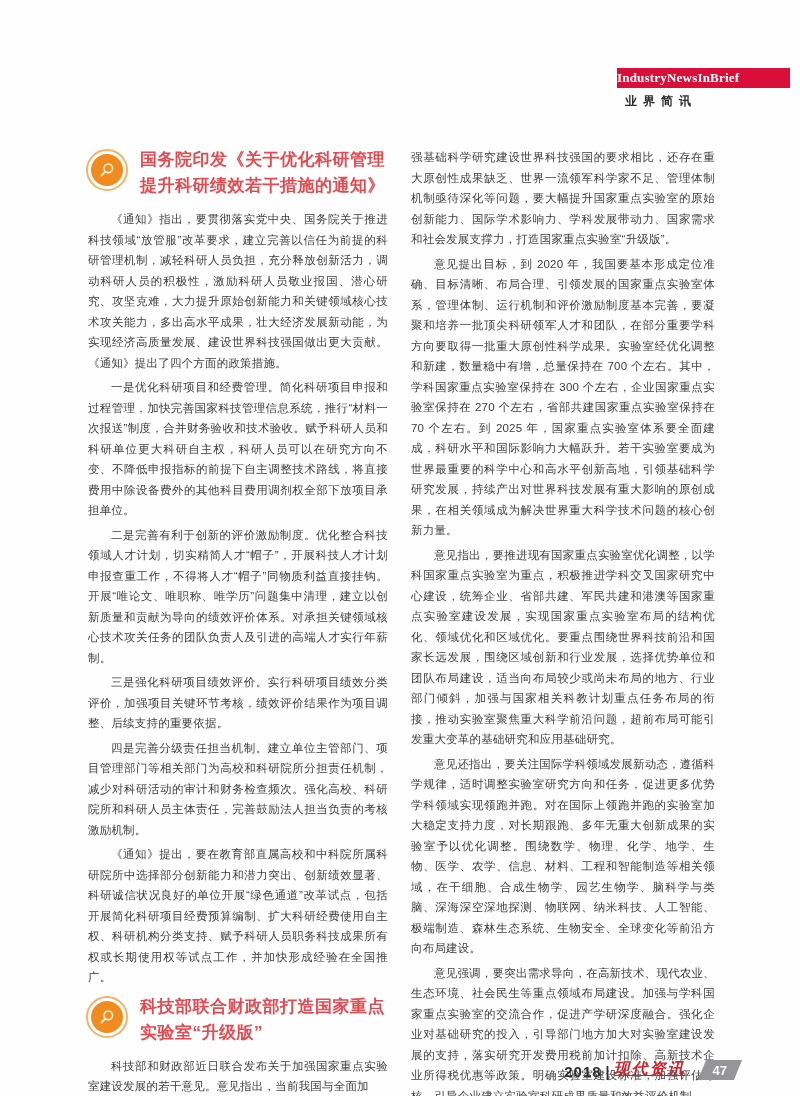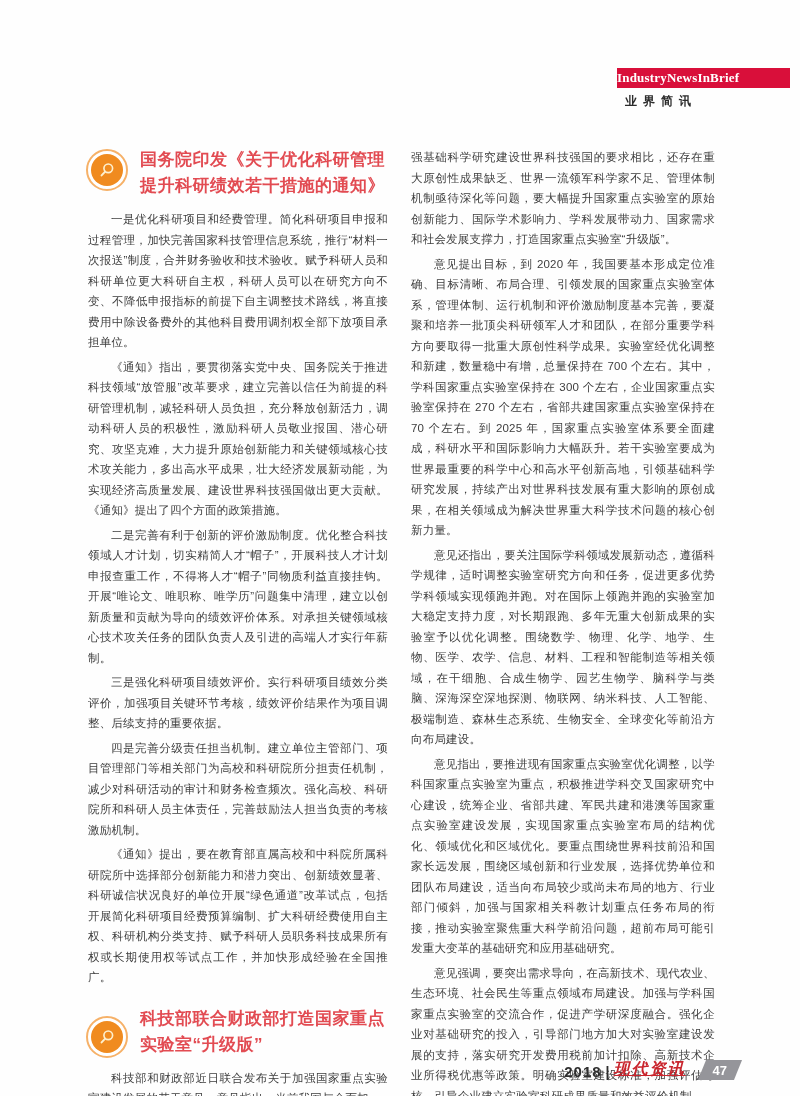--- a/index.html
+++ b/index.html
@@ -20,21 +20,21 @@
     margin-top:5px; padding-left:8px; font-size:12px; font-weight:bold;
     color:#2b2b2b; letter-spacing:6px;
   }
 
   
   .col { position:absolute; top:143px; }
   .col-left  { left:84px;  width:308px; }
   .col-right { left:407px; width:312px; }
 
   .title-block { display:flex; align-items:flex-start; margin:4px 0 10px 0; }
-  .title-block.second { margin-top:18px;align-items:flex-end; }
+  .title-block.second { margin-top:6px; }
 
   .mag-icon {
     flex:none; width:38px; height:38px; margin:2px 12px 0 2px;
     border:2px solid #f6b168; border-radius:50%;
     display:flex; align-items:center; justify-content:center;
     background:#ffffff;
   }
   .mag-icon .inner {
     width:32px; height:32px; border-radius:50%; background:#f08b1f;
     display:flex; align-items:center; justify-content:center;
@@ -95,22 +95,22 @@
         <span class="inner">
           <svg viewBox="0 0 24 24" fill="none" xmlns="http://www.w3.org/2000/svg">
             <circle cx="10.5" cy="10" r="5.2" stroke="#fdf0cf" stroke-width="2"></circle>
             <line x1="14.2" y1="14" x2="18.5" y2="18.5" stroke="#fdf0cf" stroke-width="2.4" stroke-linecap="round"></line>
           </svg>
         </span>
       </span>
       <h2 class="article-title">国务院印发《关于优化科研管理提升科研绩效若干措施的通知》</h2>
     </div>
 
+    <p class="body indent">《通知》指出，要贯彻落实党中央、国务院关于推进科技领域“放管服”改革要求，建立完善以信任为前提的科研管理机制，减轻科研人员负担，充分释放创新活力，调动科研人员的积极性，激励科研人员敬业报国、潜心研究、攻坚克难，大力提升原始创新能力和关键领域核心技术攻关能力，多出高水平成果，壮大经济发展新动能，为实现经济高质量发展、建设世界科技强国做出更大贡献。《通知》提出了四个方面的政策措施。</p>
     <p class="body indent">一是优化科研项目和经费管理。简化科研项目申报和过程管理，加快完善国家科技管理信息系统，推行“材料一次报送”制度，合并财务验收和技术验收。赋予科研人员和科研单位更大科研自主权，科研人员可以在研究方向不变、不降低申报指标的前提下自主调整技术路线，将直接费用中除设备费外的其他科目费用调剂权全部下放项目承担单位。</p>
-    <p class="body indent">《通知》指出，要贯彻落实党中央、国务院关于推进科技领域“放管服”改革要求，建立完善以信任为前提的科研管理机制，减轻科研人员负担，充分释放创新活力，调动科研人员的积极性，激励科研人员敬业报国、潜心研究、攻坚克难，大力提升原始创新能力和关键领域核心技术攻关能力，多出高水平成果，壮大经济发展新动能，为实现经济高质量发展、建设世界科技强国做出更大贡献。《通知》提出了四个方面的政策措施。</p>
     <p class="body indent">二是完善有利于创新的评价激励制度。优化整合科技领域人才计划，切实精简人才“帽子”，开展科技人才计划申报查重工作，不得将人才“帽子”同物质利益直接挂钩。开展“唯论文、唯职称、唯学历”问题集中清理，建立以创新质量和贡献为导向的绩效评价体系。对承担关键领域核心技术攻关任务的团队负责人及引进的高端人才实行年薪制。</p>
     <p class="body indent">三是强化科研项目绩效评价。实行科研项目绩效分类评价，加强项目关键环节考核，绩效评价结果作为项目调整、后续支持的重要依据。</p>
     <p class="body indent">四是完善分级责任担当机制。建立单位主管部门、项目管理部门等相关部门为高校和科研院所分担责任机制，减少对科研活动的审计和财务检查频次。强化高校、科研院所和科研人员主体责任，完善鼓励法人担当负责的考核激励机制。</p>
     <p class="body indent">《通知》提出，要在教育部直属高校和中科院所属科研院所中选择部分创新能力和潜力突出、创新绩效显著、科研诚信状况良好的单位开展“绿色通道”改革试点，包括开展简化科研项目经费预算编制、扩大科研经费使用自主权、科研机构分类支持、赋予科研人员职务科技成果所有权或长期使用权等试点工作，并加快形成经验在全国推广。</p>
 
     <div class="title-block second">
       <span class="mag-icon">
         <span class="inner">
           <svg viewBox="0 0 24 24" fill="none" xmlns="http://www.w3.org/2000/svg">
             <circle cx="10.5" cy="10" r="5.2" stroke="#fdf0cf" stroke-width="2"></circle>
@@ -120,22 +120,22 @@
       </span>
       <h2 class="article-title">科技部联合财政部打造国家重点实验室“升级版”</h2>
     </div>
 
     <p class="body indent">科技部和财政部近日联合发布关于加强国家重点实验室建设发展的若干意见。意见指出，当前我国与全面加</p>
   </div>
 
   <div class="col col-right">
     <p class="body no-indent">强基础科学研究建设世界科技强国的要求相比，还存在重大原创性成果缺乏、世界一流领军科学家不足、管理体制机制亟待深化等问题，要大幅提升国家重点实验室的原始创新能力、国际学术影响力、学科发展带动力、国家需求和社会发展支撑力，打造国家重点实验室“升级版”。</p>
     <p class="body indent">意见提出目标，到 2020 年，我国要基本形成定位准确、目标清晰、布局合理、引领发展的国家重点实验室体系，管理体制、运行机制和评价激励制度基本完善，要凝聚和培养一批顶尖科研领军人才和团队，在部分重要学科方向要取得一批重大原创性科学成果。实验室经优化调整和新建，数量稳中有增，总量保持在 700 个左右。其中，学科国家重点实验室保持在 300 个左右，企业国家重点实验室保持在 270 个左右，省部共建国家重点实验室保持在 70 个左右。到 2025 年，国家重点实验室体系要全面建成，科研水平和国际影响力大幅跃升。若干实验室要成为世界最重要的科学中心和高水平创新高地，引领基础科学研究发展，持续产出对世界科技发展有重大影响的原创成果，在相关领域成为解决世界重大科学技术问题的核心创新力量。</p>
+    <p class="body indent">意见指出，要推进现有国家重点实验室优化调整，以学科国家重点实验室为重点，积极推进学科交叉国家研究中心建设，统筹企业、省部共建、军民共建和港澳等国家重点实验室建设发展，实现国家重点实验室布局的结构优化、领域优化和区域优化。要重点围绕世界科技前沿和国家长远发展，围绕区域创新和行业发展，选择优势单位和团队布局建设，适当向布局较少或尚未布局的地方、行业部门倾斜，加强与国家相关科教计划重点任务布局的衔接，推动实验室聚焦重大科学前沿问题，超前布局可能引发重大变革的基础研究和应用基础研究。</p>
     <p class="body indent">意见还指出，要关注国际学科领域发展新动态，遵循科学规律，适时调整实验室研究方向和任务，促进更多优势学科领域实现领跑并跑。对在国际上领跑并跑的实验室加大稳定支持力度，对长期跟跑、多年无重大创新成果的实验室予以优化调整。围绕数学、物理、化学、地学、生物、医学、农学、信息、材料、工程和智能制造等相关领域，在干细胞、合成生物学、园艺生物学、脑科学与类脑、深海深空深地探测、物联网、纳米科技、人工智能、极端制造、森林生态系统、生物安全、全球变化等前沿方向布局建设。</p>
-    <p class="body indent">意见指出，要推进现有国家重点实验室优化调整，以学科国家重点实验室为重点，积极推进学科交叉国家研究中心建设，统筹企业、省部共建、军民共建和港澳等国家重点实验室建设发展，实现国家重点实验室布局的结构优化、领域优化和区域优化。要重点围绕世界科技前沿和国家长远发展，围绕区域创新和行业发展，选择优势单位和团队布局建设，适当向布局较少或尚未布局的地方、行业部门倾斜，加强与国家相关科教计划重点任务布局的衔接，推动实验室聚焦重大科学前沿问题，超前布局可能引发重大变革的基础研究和应用基础研究。</p>
     <p class="body indent">意见强调，要突出需求导向，在高新技术、现代农业、生态环境、社会民生等重点领域布局建设。加强与学科国家重点实验室的交流合作，促进产学研深度融合。强化企业对基础研究的投入，引导部门地方加大对实验室建设发展的支持，落实研究开发费用税前加计扣除、高新技术企业所得税优惠等政策。明确实验室建设标准，加强评估考核，引导企业建立实验室科研成果质量和效益评价机制，</p>
   </div>
 
   <div class="footer">
     <span class="footer-year">2018</span>
     <span class="footer-divider">|</span>
     <span class="footer-logo">现代资讯</span>
     <span class="page-flag">
       <span class="flag-tri"></span>
       <span class="flag-rect">

